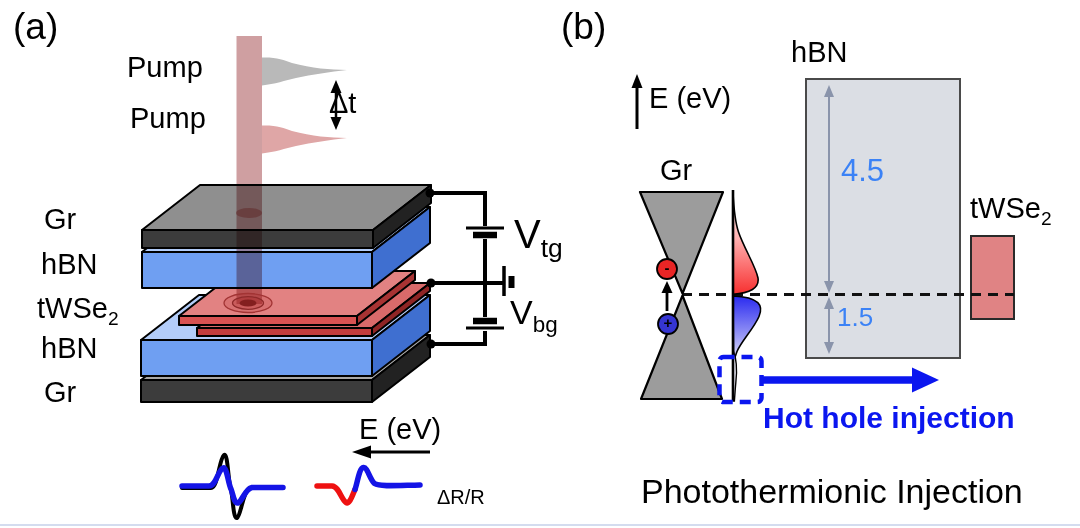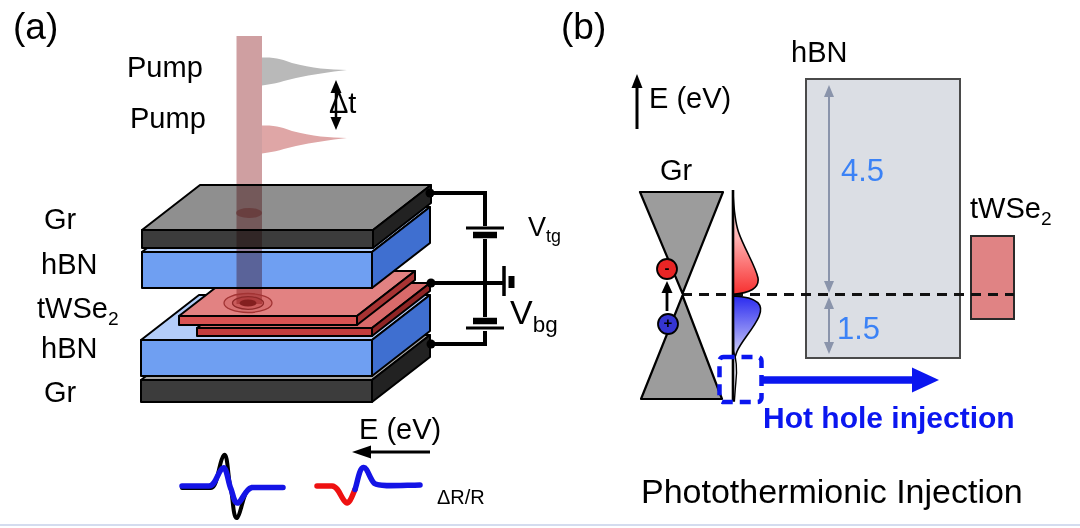--- a/index.html
+++ b/index.html
@@ -180,32 +180,32 @@
   <div class="lbl" style="left:127px;top:53px">Pump</div>
   <div class="lbl" style="left:130px;top:104px">Pump</div>
   <div class="lbl" style="left:329px;top:89px">Δt</div>
 
   <div class="lbl" style="left:44px;top:205px">Gr</div>
   <div class="lbl" style="left:41px;top:250px">hBN</div>
   <div class="lbl" style="left:37px;top:294px"><span>tWSe</span><sub class="s">2</sub></div>
   <div class="lbl" style="left:41px;top:334px">hBN</div>
   <div class="lbl" style="left:44px;top:378px">Gr</div>
 
-  <div class="lbl" style="left:528px;top:214px;font-size:27px"><span>V</span><sub class="s">tg</sub></div>
+  <div class="lbl" style="left:514px;top:214px;font-size:40px"><span>V</span><sub class="s">tg</sub></div>
   <div class="lbl" style="left:510px;top:295px;font-size:34px"><span>V</span><sub class="s">bg</sub></div>
 
   <div class="lbl" style="left:359px;top:415px">E (eV)</div>
   <div class="lbl" style="left:437px;top:487px;font-size:20px">ΔR/R</div>
 
   <div class="lbl big" style="left:561px;top:8px">(b)</div>
   <div class="lbl" style="left:649px;top:84px">E (eV)</div>
   <div class="lbl" style="left:660px;top:156px">Gr</div>
   <div class="lbl" style="left:791px;top:38px">hBN</div>
   <div class="lbl grey" style="left:841px;top:155px;font-size:31px">4.5</div>
-  <div class="lbl grey" style="left:837px;top:313px;font-size:31px">1.5</div>
+  <div class="lbl grey" style="left:837px;top:304px;font-size:26px">1.5</div>
   <div class="lbl" style="left:970px;top:194px"><span>tWSe</span><sub class="s">2</sub></div>
 
   <div class="sym" style="left:667px;top:268px">-</div>
   <div class="sym" style="left:668px;top:323px">+</div>
 
   <div class="lbl" style="left:641px;top:474px;font-size:34px">Photothermionic Injection</div>
   <div class="lbl bold" style="left:763px;top:403px;font-size:30px;color:#0b16ef">Hot hole injection</div>
 
   <div class="rule"></div>
 </div>

